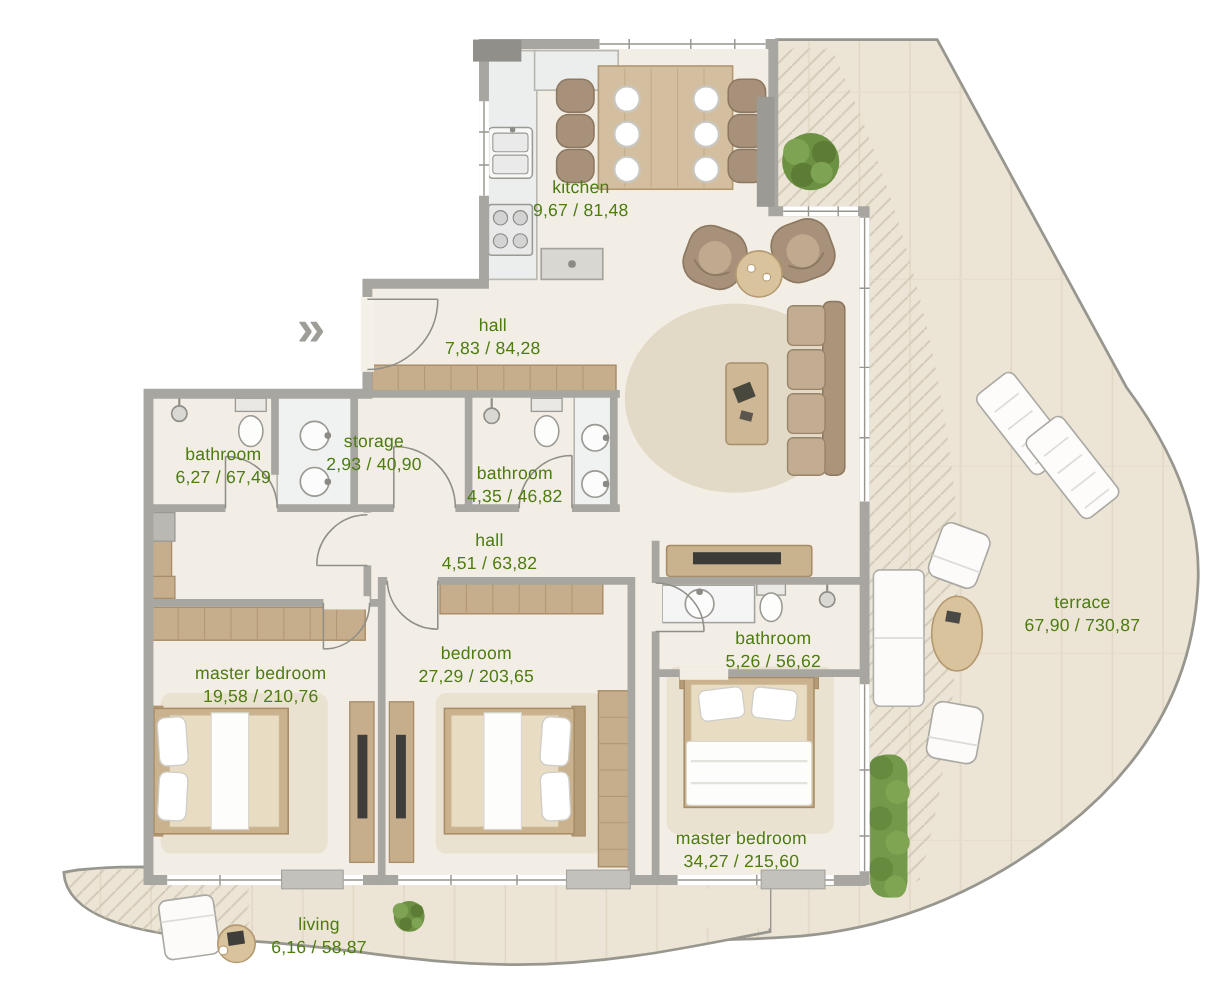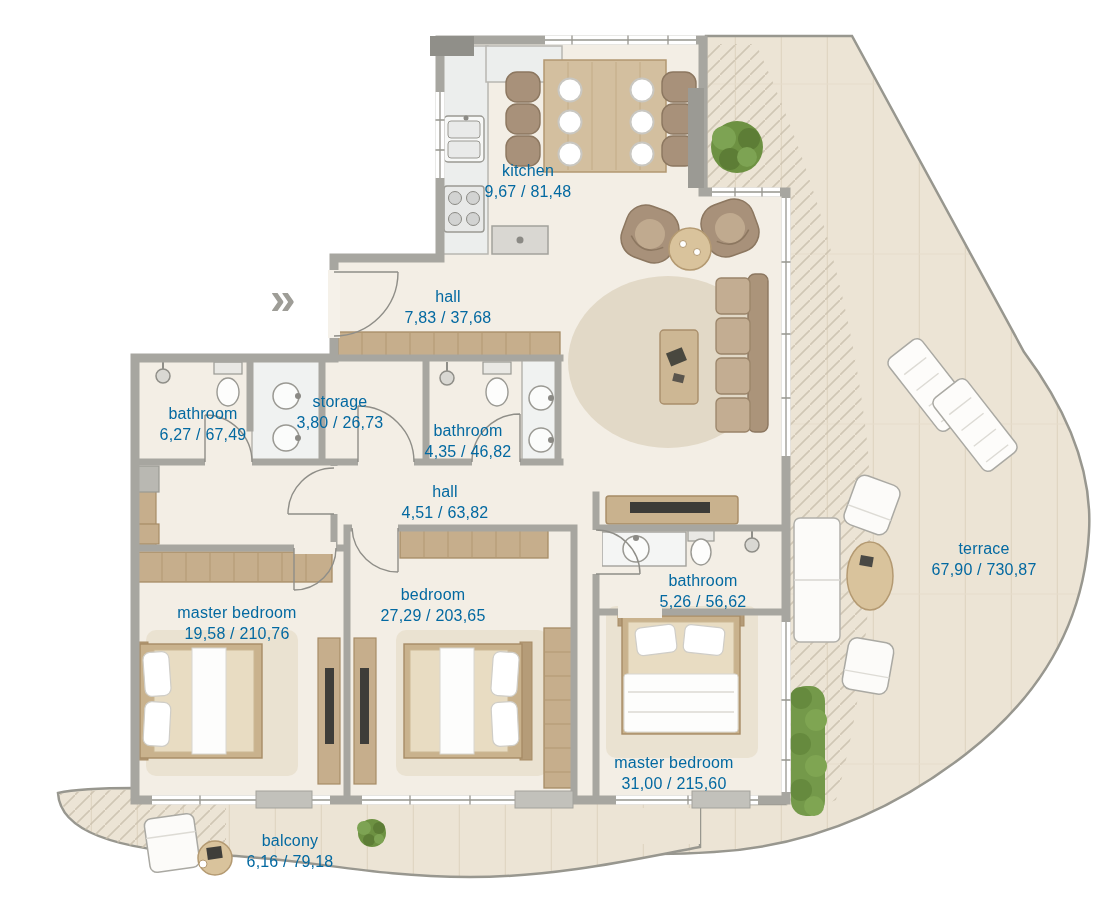--- a/index.html
+++ b/index.html
@@ -1,18 +1,18 @@
 <!DOCTYPE html>
 <html><head>
 <meta charset="utf-8">
 <style>
   html,body{margin:0;padding:0;background:#ffffff}
   #plan{position:relative;width:1119px;height:911px;font-family:"Liberation Sans",sans-serif;overflow:hidden;background:#ffffff}
   #plan svg{position:absolute;left:0;top:0}
-  .room-label{position:absolute;text-align:center;color:#0369a1;font-size:16px;line-height:21px;letter-spacing:.2px}
+  .room-label{position:absolute;text-align:center;color:#4d7c0f;font-size:16px;line-height:21px;letter-spacing:.2px}
   .entry{position:absolute;left:270px;top:276px;font-size:46px;font-weight:bold;color:#9e9d97;letter-spacing:-4px;line-height:44px}
 </style>
 </head>
 <body>
 
 <div id="plan">
 
 <svg width="1119" height="911" viewBox="0 0 1119 911">
   <defs>
     <pattern id="hatch" width="15" height="15" patternUnits="userSpaceOnUse">
@@ -327,29 +327,29 @@
     <path d="M596 574 H640 M596 530 A44 44 0 0 1 640 574"></path>
   </g>
 </svg>
 
 <div class="room-label" style="left:440px;top:160px;width:176px">
   <div>kitchen</div>
   <div>9,67 / 81,48</div>
 </div>
 <div class="room-label" style="left:360px;top:286px;width:176px">
   <div>hall</div>
-  <div>7,83 / 37,68</div>
+  <div>7,83 / 84,28</div>
 </div>
 <div class="room-label" style="left:115px;top:403px;width:176px">
   <div>bathroom</div>
   <div>6,27 / 67,49</div>
 </div>
 <div class="room-label" style="left:252px;top:391px;width:176px">
   <div>storage</div>
-  <div>3,80 / 26,73</div>
+  <div>2,93 / 40,90</div>
 </div>
 <div class="room-label" style="left:380px;top:420px;width:176px">
   <div>bathroom</div>
   <div>4,35 / 46,82</div>
 </div>
 <div class="room-label" style="left:357px;top:481px;width:176px">
   <div>hall</div>
   <div>4,51 / 63,82</div>
 </div>
 <div class="room-label" style="left:149px;top:602px;width:176px">
@@ -359,26 +359,26 @@
 <div class="room-label" style="left:345px;top:584px;width:176px">
   <div>bedroom</div>
   <div>27,29 / 203,65</div>
 </div>
 <div class="room-label" style="left:615px;top:570px;width:176px">
   <div>bathroom</div>
   <div>5,26 / 56,62</div>
 </div>
 <div class="room-label" style="left:586px;top:752px;width:176px">
   <div>master bedroom</div>
-  <div>31,00 / 215,60</div>
+  <div>34,27 / 215,60</div>
 </div>
 <div class="room-label" style="left:896px;top:538px;width:176px">
   <div>terrace</div>
   <div>67,90 / 730,87</div>
 </div>
 <div class="room-label" style="left:202px;top:830px;width:176px">
-  <div>balcony</div>
-  <div>6,16 / 79,18</div>
+  <div>living</div>
+  <div>6,16 / 58,87</div>
 </div>
 
 <div class="entry">»</div>
 
 </div>
 
 </body></html>

